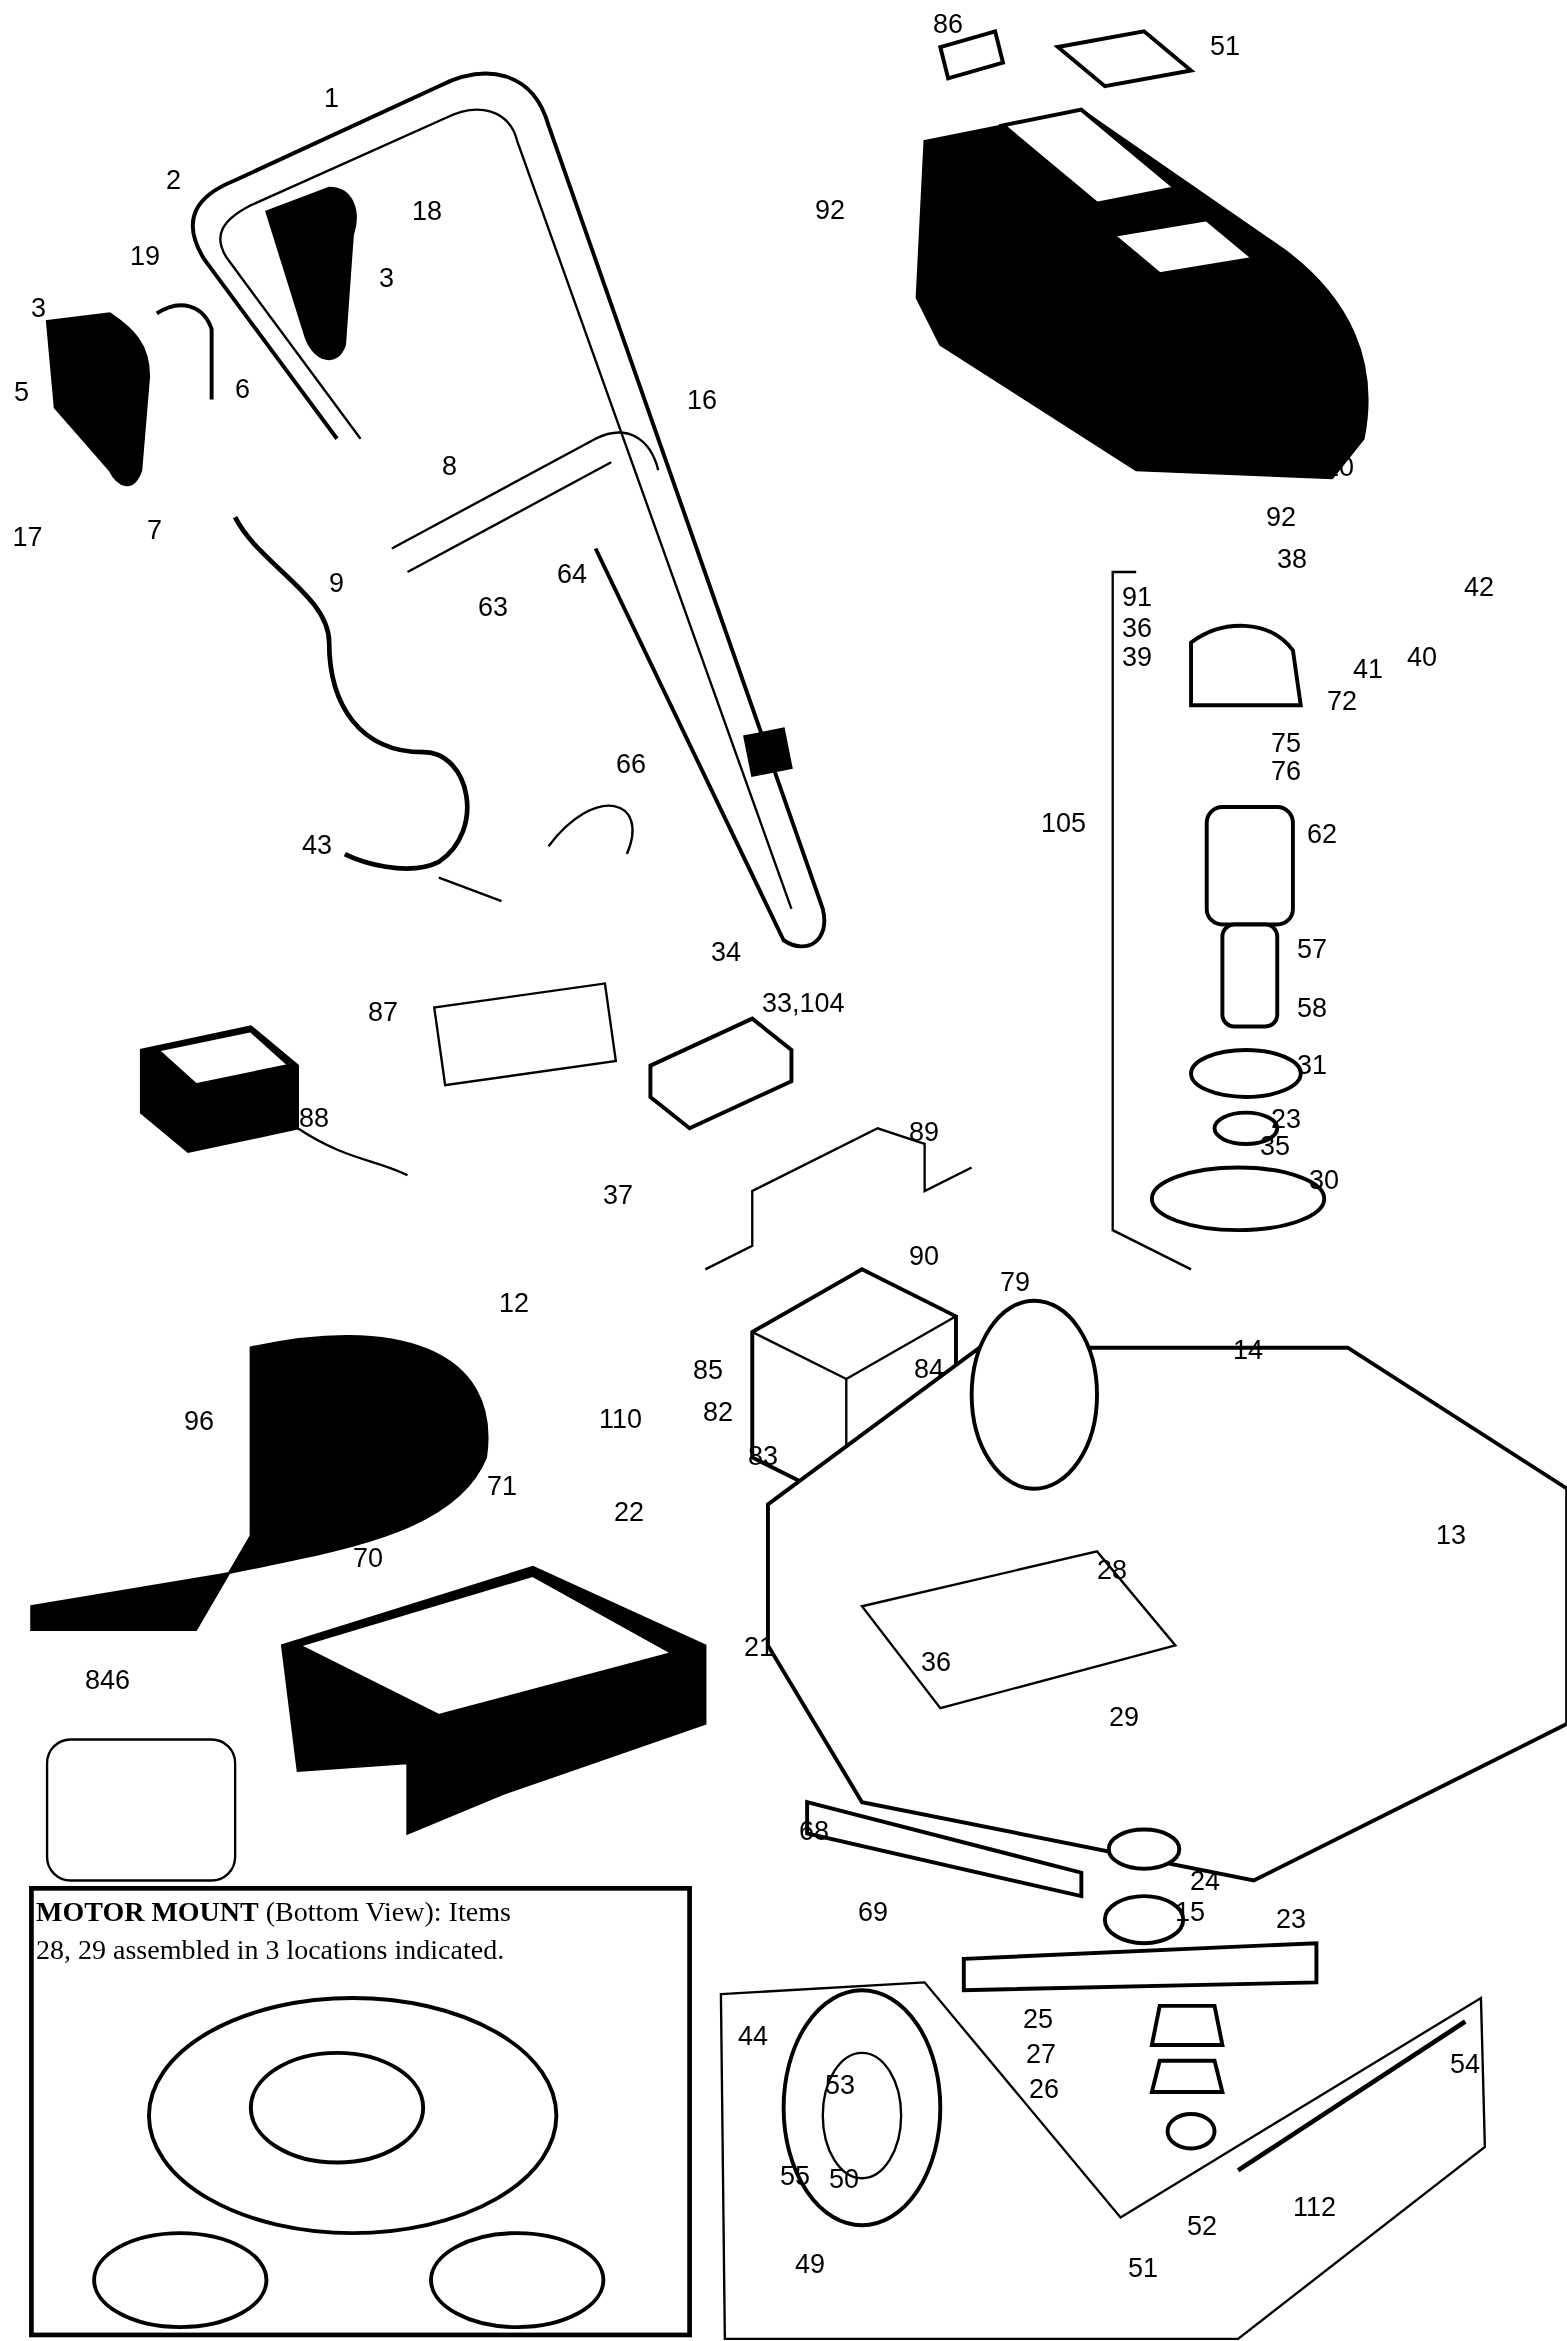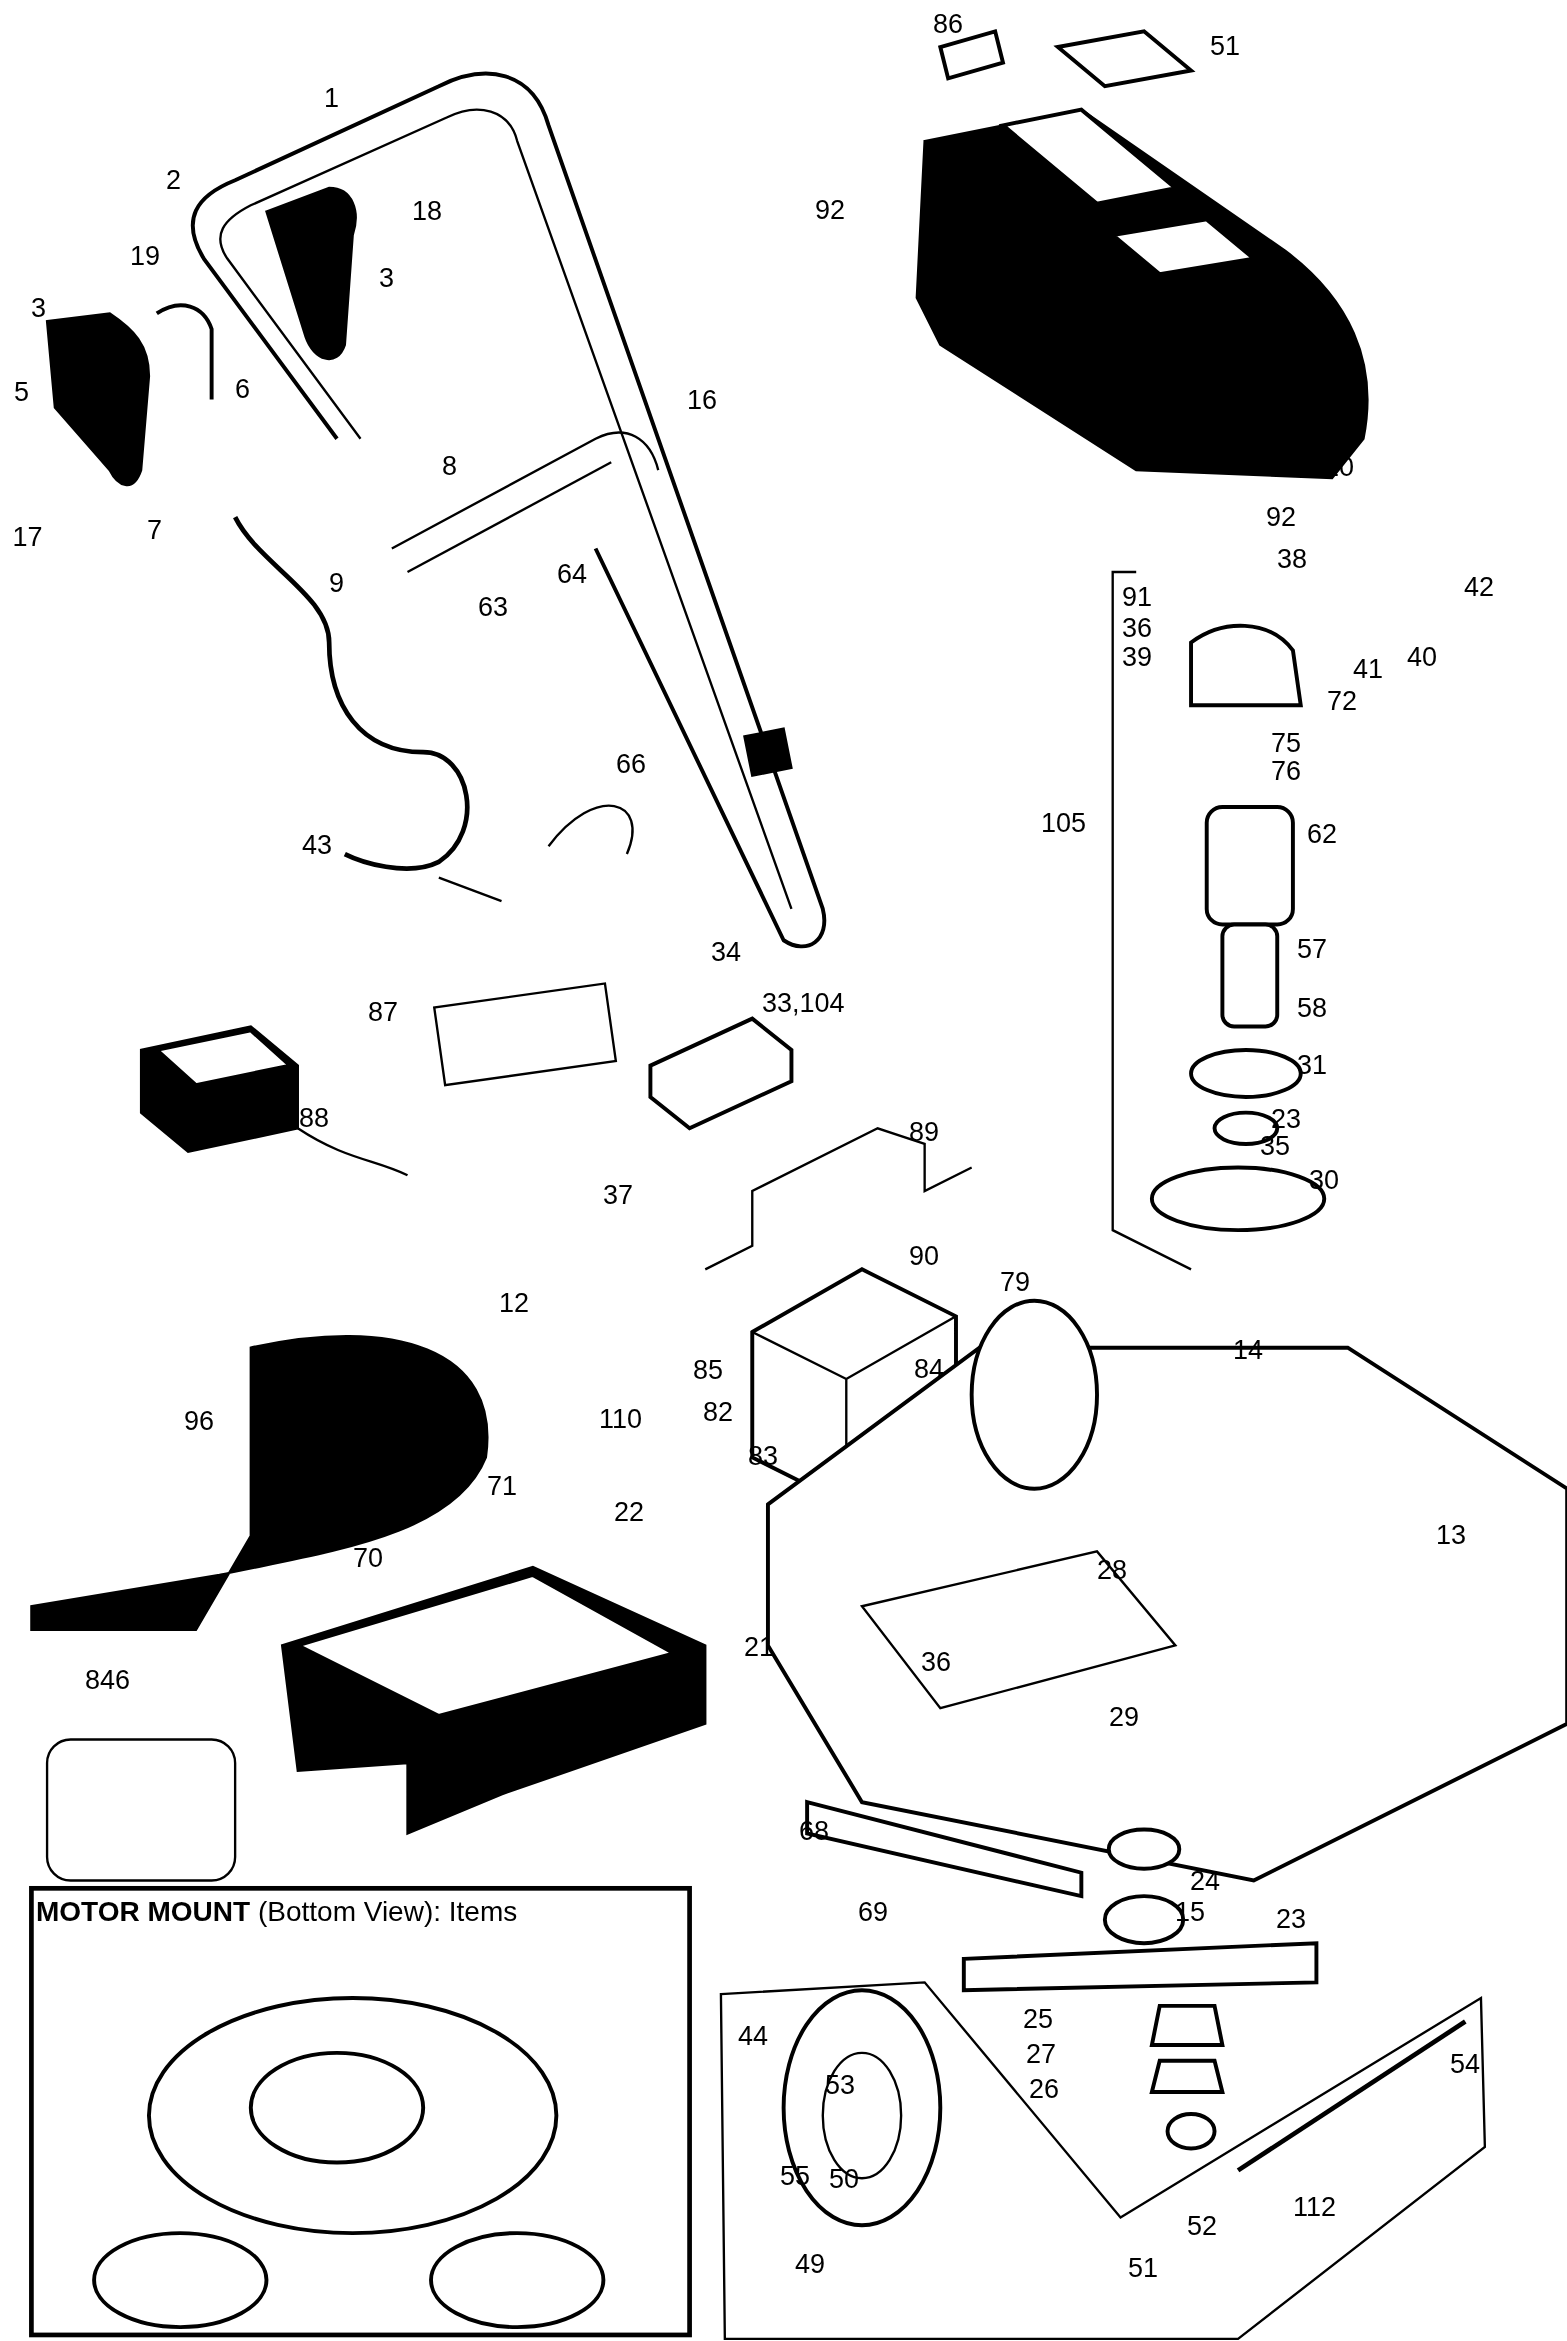--- a/index.html
+++ b/index.html
@@ -3,21 +3,21 @@
 <meta charset="utf-8">
 <style>
   html, body { margin: 0; padding: 0; background: #ffffff; }
   body { width: 1568px; height: 2342px; position: relative; overflow: hidden;
          font-family: "Liberation Sans", sans-serif; color: #000; }
   #diagram { position: absolute; left: 0; top: 0; width: 1568px; height: 2342px; }
   .lbl { position: absolute; font-family: "Liberation Sans", sans-serif; font-size: 27px;
          line-height: 1; color: #000; white-space: nowrap; }
   .lbl.bold { font-weight: normal; }
   .note { position: absolute; left: 36px; top: 1893px; width: 650px; font-size: 28px; line-height: 38px;
-          font-family: Liberation Sans, sans-serif; }
+          font-family: Liberation Serif, serif; }
   .note b { font-weight: bold; }
   svg .ln { stroke: #000; stroke-width: 3; fill: none; }
   svg .thick { stroke: #000; stroke-width: 6; fill: none; }
   svg .blk { fill: #000; stroke: #000; stroke-width: 3; }
   svg .wht { fill: #fff; stroke: #000; stroke-width: 5; }
 </style>
 </head>
 <body>
 
 <svg id="diagram" viewBox="0 0 2001 2989" xmlns="http://www.w3.org/2000/svg">
@@ -199,14 +199,15 @@
 <span class="lbl" style="left:1293px;top:2194px">112</span>
 <span class="lbl" style="left:1187px;top:2213px">52</span>
 <span class="lbl" style="left:795px;top:2251px">49</span>
 <span class="lbl" style="left:1128px;top:2255px">51</span>
 
 <span class="lbl" style="left:423px;top:1724px;transform:rotate(20deg);font-size:20.4px;font-weight:bold">CAUTION</span>
 
 <div class="note">
   <b>MOTOR MOUNT</b>
   <span>(Bottom View): Items</span><br>
+  <span>28, 29 assembled in 3 locations indicated.</span>
 </div>
 
 
 </body></html>

